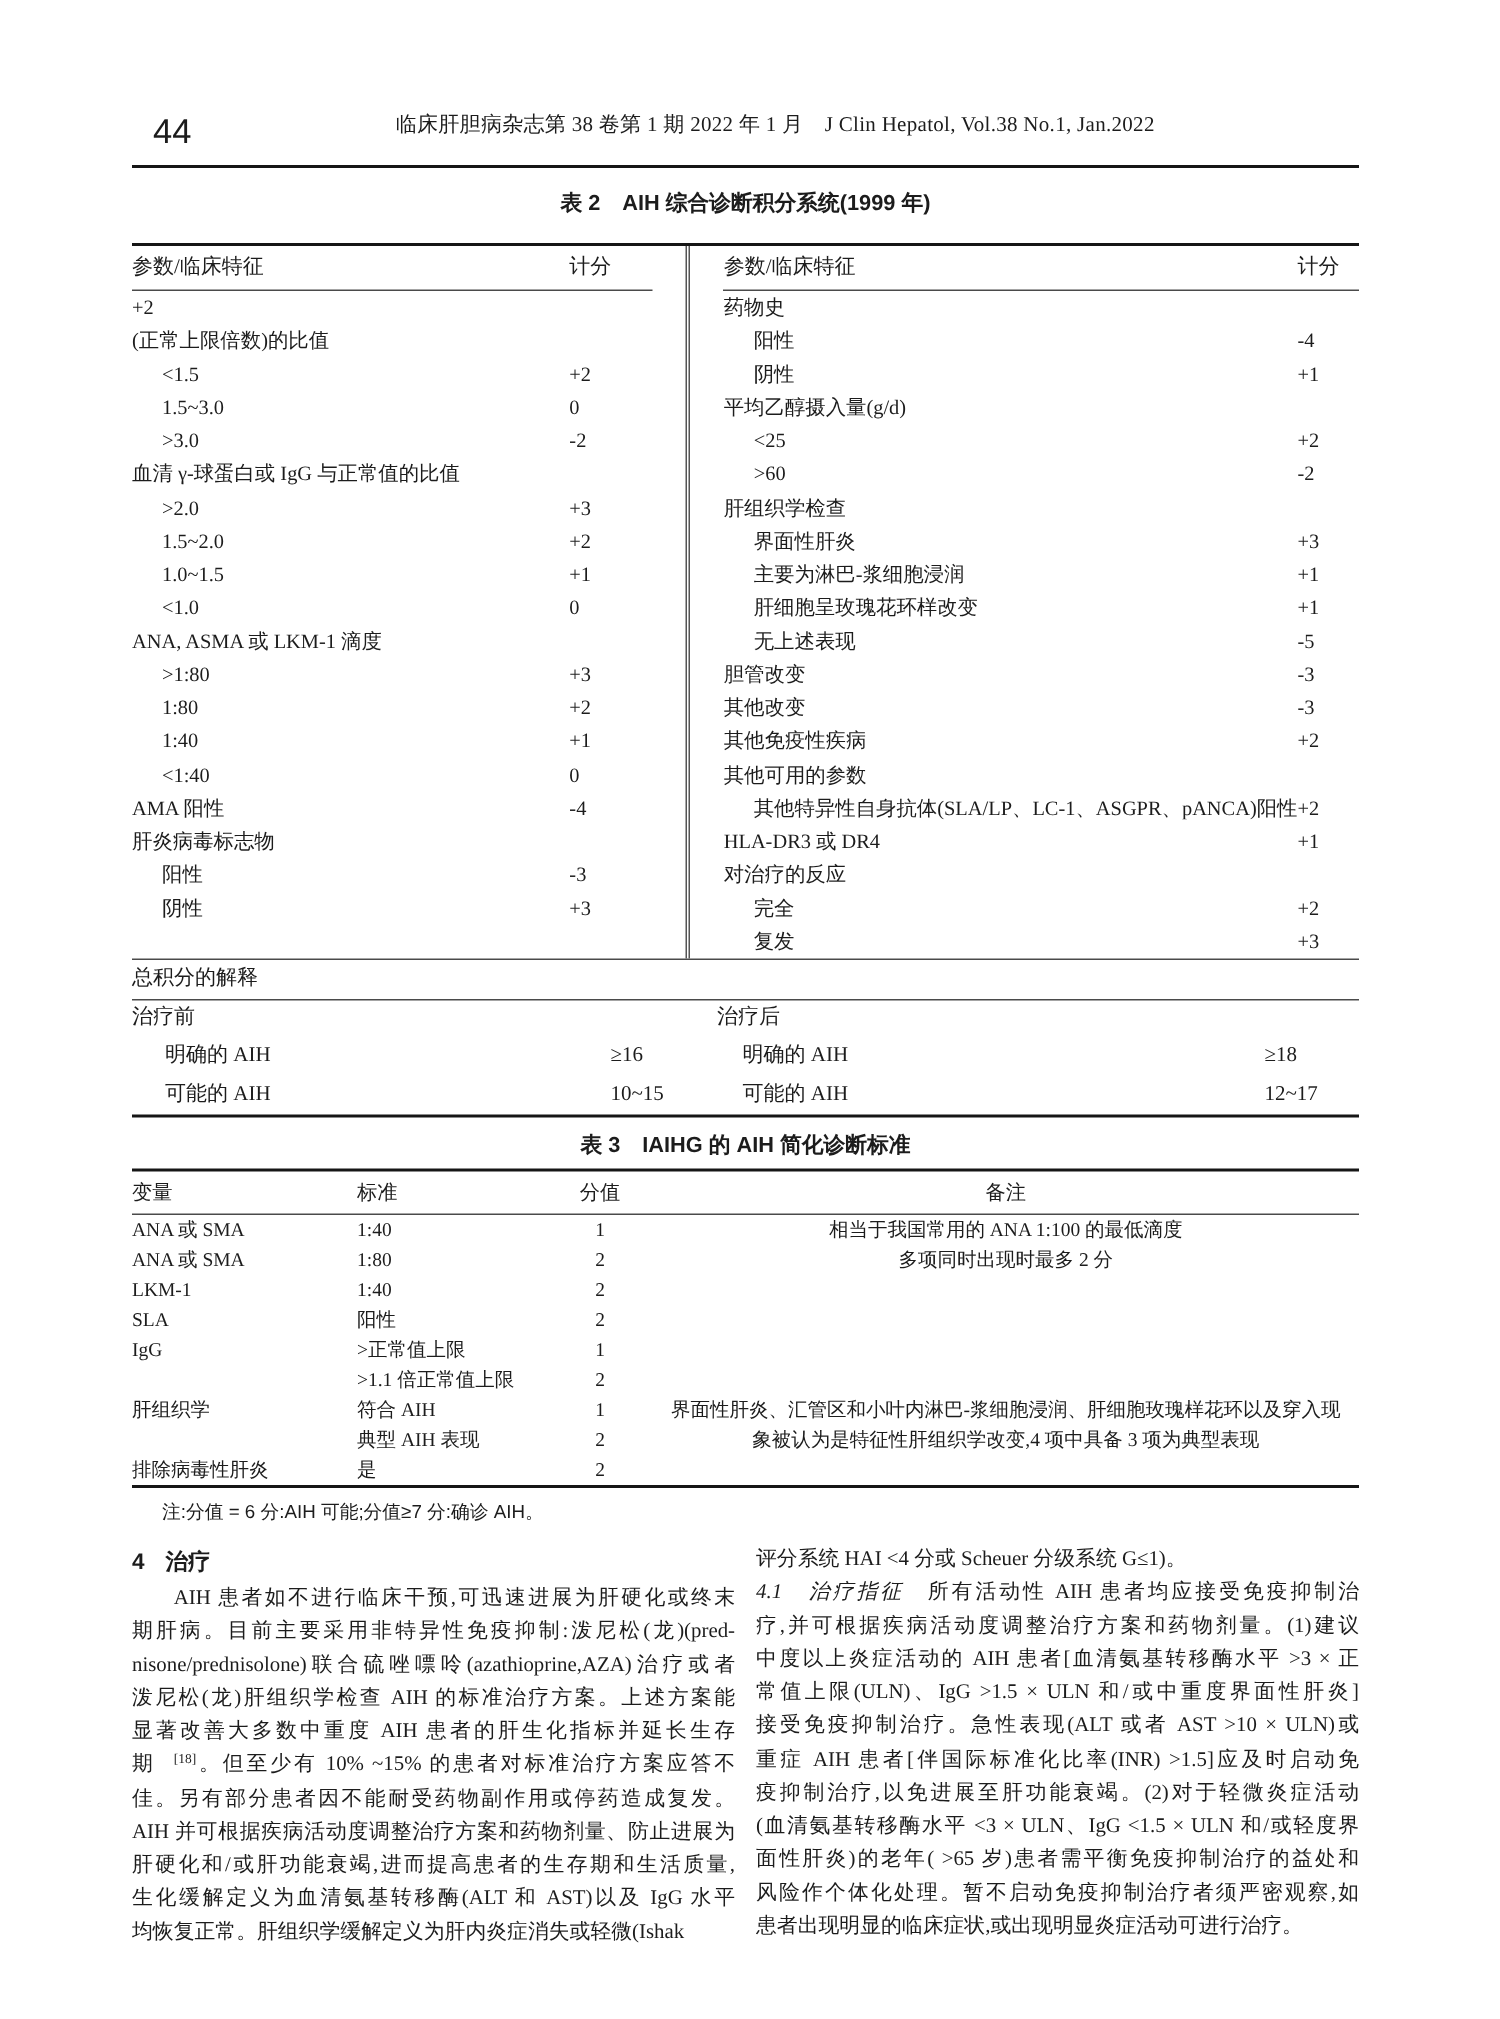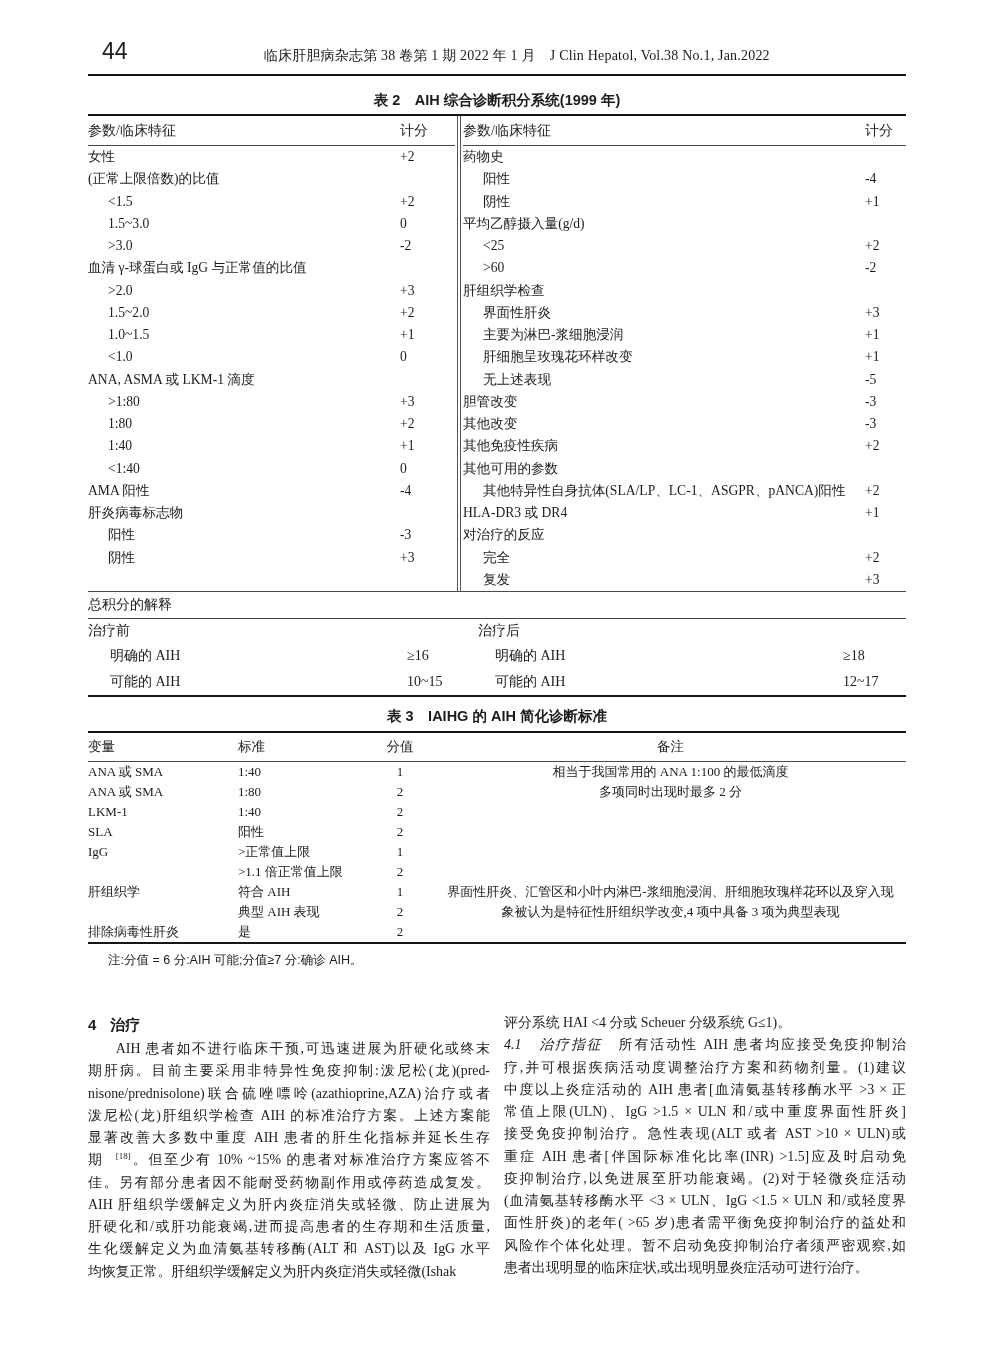--- a/index.html
+++ b/index.html
@@ -1,26 +1,26 @@
 <!DOCTYPE html>
 <html><head>
 <meta charset="utf-8">
 <style>
   html,body{margin:0;padding:0;background:#e8e8e8;}
   .page{position:relative;width:1000px;height:1346px;background:#ffffff;
         font-family:"Liberation Serif","DejaVu Serif",serif;color:#1c1c1c;overflow:hidden;}
   .content{position:absolute;left:88px;top:0;width:818px;}
-  .pagehead{display:flex;align-items:flex-end;padding-top:38px;}
+  .pagehead{display:flex;align-items:flex-start;padding-top:74px;}
   .pageno{font-size:23px;font-family:"Liberation Sans","DejaVu Sans",sans-serif;margin-left:14px;}
   .jline{flex:1;text-align:center;font-size:14px;letter-spacing:0.2px;}
   .headrule{border-bottom:2px solid #161616;margin-top:9px;}
   .caption{text-align:center;font-weight:bold;font-size:14.5px;
            font-family:"Liberation Sans","DejaVu Sans",sans-serif;margin-top:13px;height:22px;line-height:22px;}
   
-  .table2{display:flex;border-top:2px solid #161616;border-bottom:1px solid #4a4a4a;margin-top:3px;}
+  .table2{display:flex;border-top:2px solid #161616;border-bottom:1px solid #4a4a4a;margin-top:15px;gap:20px;}
   .t2half{display:flex;flex-direction:column;}
   .t2left{width:367px;}
   .t2right{flex:1;}
   .t2divider{width:2px;border-left:1px solid #555;border-right:1px solid #555;margin:0 2px;}
   .t2head{display:flex;height:29px;line-height:29px;border-bottom:1px solid #4a4a4a;font-size:14px;}
   .t2head .h{flex:1;}
   .t2row{display:flex;height:22.25px;line-height:22.25px;font-size:13.6px;}
   .t2lab{flex:1;white-space:nowrap;overflow:hidden;}
   .t2lab.ind{padding-left:20px;}
   .t2left .t2score,.t2left .t2head .t2score{flex:0 0 55px;}
@@ -46,21 +46,21 @@
   .t3c{white-space:nowrap;overflow:hidden;}
   .t3c.v{flex:0 0 150px;}
   .t3c.s{flex:0 0 137px;}
   .t3c.p{flex:0 0 50px;text-align:center;}
   .t3c.r{flex:1;padding-left:10px;text-align:center;}
   .t3head .t3c.r{text-align:center;}
   .note{font-size:12.5px;font-family:"Liberation Sans","DejaVu Sans",sans-serif;
         padding:7px 0 0 20px;height:18px;line-height:18px;}
   
   .sec4{display:flex;margin-top:12px;}
-  .col{width:402px;margin-top:31px;}
+  .col{width:402px;}
   .col.left{margin-right:14px;}
   .sec-heading{font-family:"Liberation Sans","DejaVu Sans",sans-serif;font-weight:bold;
                font-size:15px;height:26px;line-height:26px;}
   .sec-heading .num{margin-right:14px;}
   .bline{height:22.25px;line-height:22.25px;font-size:13.9px;text-align:justify;
          text-align-last:justify;overflow:hidden;}
   .bline.last{text-align-last:left;}
   .bline.findent{text-indent:2em;}
   .sup{vertical-align:super;font-size:9px;line-height:0;padding-left:12px;}
   .kai{font-style:italic;}
@@ -80,21 +80,20 @@
     <div class="caption">表 2　AIH 综合诊断积分系统(1999 年)</div>
 
     <div class="table2">
       <div class="t2half t2left">
         <div class="t2head">
           <span class="h">参数/临床特征</span>
           <span class="t2score">计分</span>
         </div>
         <div>
             <div class="t2row">
-              <span class="t2lab">女性</span>
               <span class="t2score">+2</span>
             </div>
             <div class="t2row">
               <span class="t2lab">(正常上限倍数)的比值</span>
               <span class="t2score"></span>
             </div>
             <div class="t2row">
               <span class="t2lab ind">&lt;1.5</span>
               <span class="t2score">+2</span>
             </div>
@@ -362,21 +361,21 @@
           <span class="num">4</span><span>治疗</span>
         </div>
         <div>
             <div class="bline findent"><span>AIH 患者如不进行临床干预,可迅速进展为肝硬化或终末</span></div>
             <div class="bline"><span>期肝病。目前主要采用非特异性免疫抑制:泼尼松(龙)(pred-</span></div>
             <div class="bline"><span>nisone/prednisolone)联合硫唑嘌呤(azathioprine,AZA)治疗或者</span></div>
             <div class="bline"><span>泼尼松(龙)肝组织学检查 AIH 的标准治疗方案。上述方案能</span></div>
             <div class="bline"><span>显著改善大多数中重度 AIH 患者的肝生化指标并延长生存</span></div>
             <div class="bline"><span>期</span><span class="sup">[18]</span><span>。但至少有 10% ~15% 的患者对标准治疗方案应答不</span></div>
             <div class="bline"><span>佳。另有部分患者因不能耐受药物副作用或停药造成复发。</span></div>
-            <div class="bline"><span>AIH 肝组织学缓解定义为肝内炎症消失或轻微、防止进展为</span></div>
+            <div class="bline"><span>AIH 并可根据疾病活动度调整治疗方案和药物剂量、防止进展为</span></div>
             <div class="bline"><span>肝硬化和/或肝功能衰竭,进而提高患者的生存期和生活质量,</span></div>
             <div class="bline"><span>生化缓解定义为血清氨基转移酶(ALT 和 AST)以及 IgG 水平</span></div>
             <div class="bline last"><span>均恢复正常。肝组织学缓解定义为肝内炎症消失或轻微(Ishak</span></div>
           </div>
       </div>
       <div class="col">
         <div>
             <div class="bline last"><span>评分系统 HAI &lt;4 分或 Scheuer 分级系统 G≤1)。</span></div>
             <div class="bline"><span class="kai">4.1　治疗指征</span><span>　所有活动性 AIH 患者均应接受免疫抑制治</span></div>
             <div class="bline"><span>疗,并可根据疾病活动度调整治疗方案和药物剂量。(1)建议</span></div>

